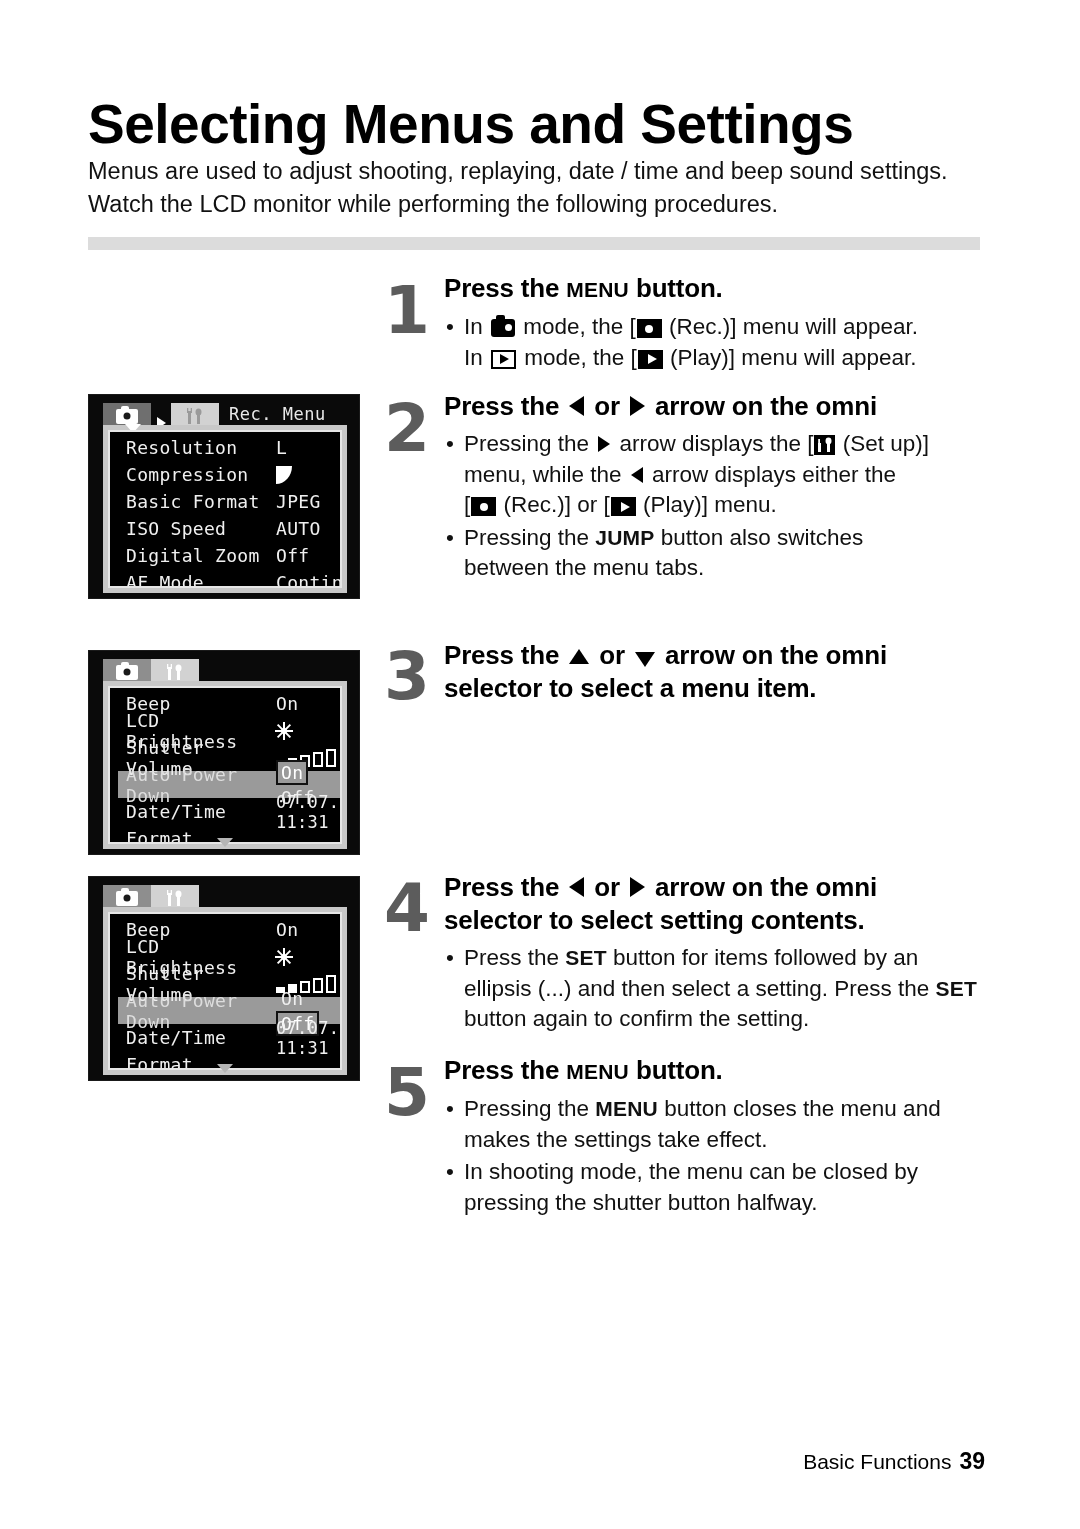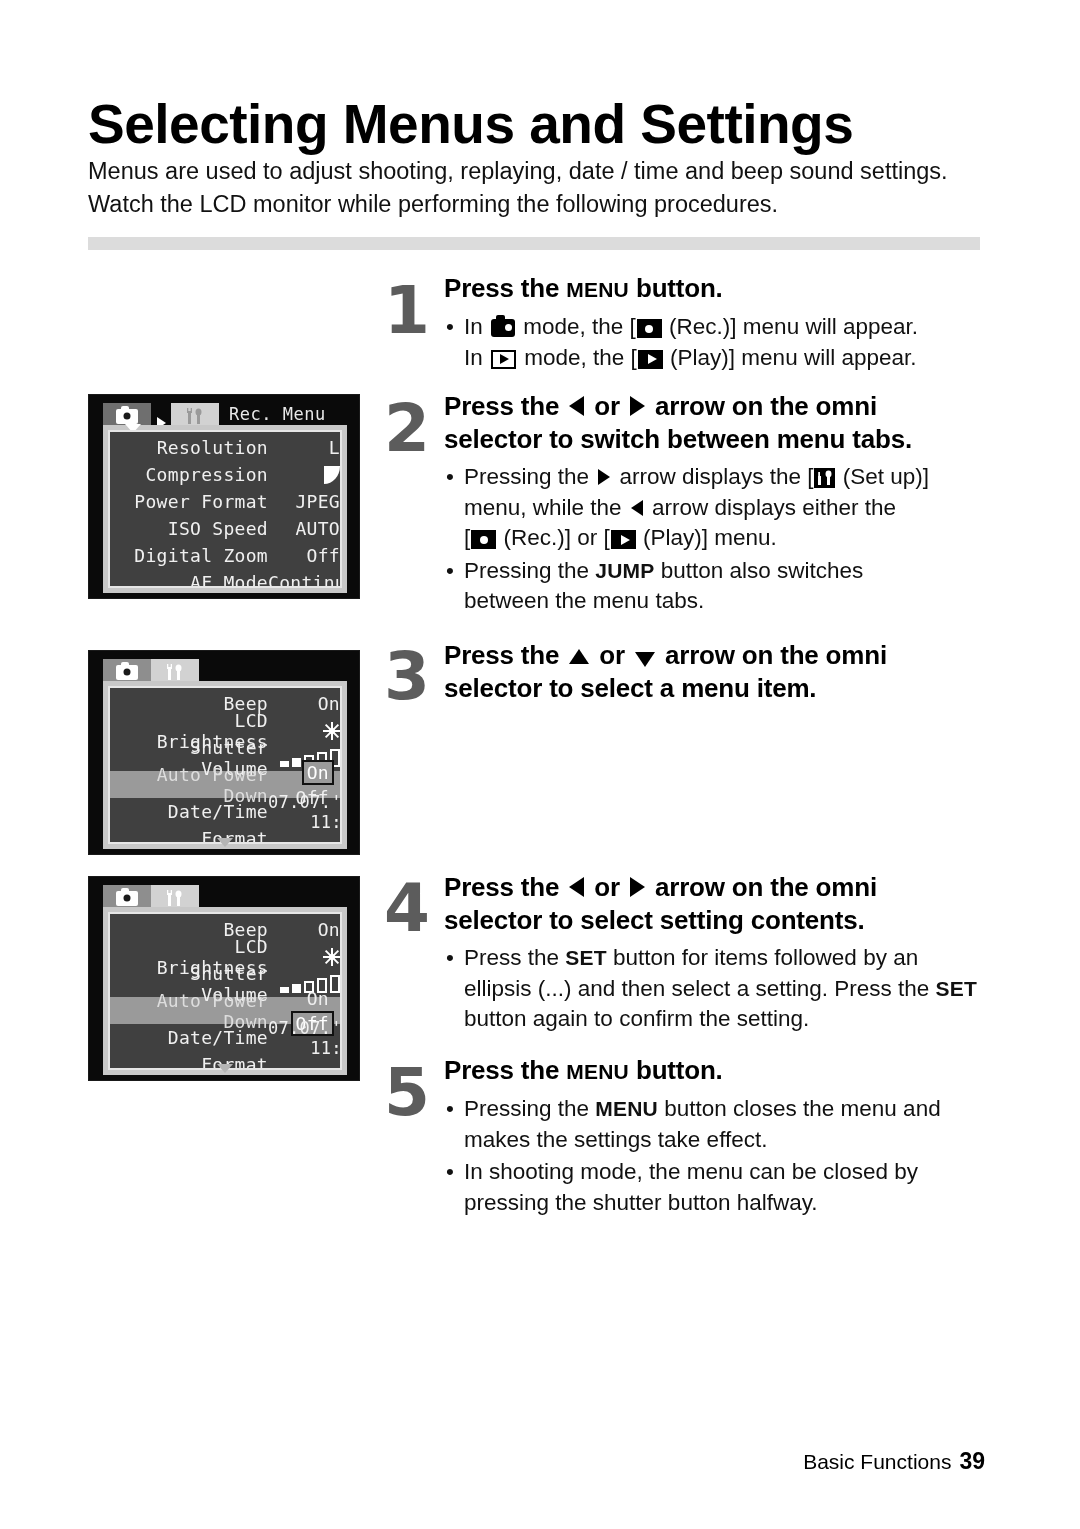--- a/index.html
+++ b/index.html
@@ -213,28 +213,27 @@
     letter-spacing: 0.5px;
   }
 
   .lcd-panel {
     position: absolute;
     background: #c8c8c8;
     box-sizing: border-box;
     padding: 5px;
   }
   .lcd-inner {
-    background: #404040;
+    background: #000000;
     border: 2px solid #e6e6e6;
     box-sizing: border-box;
     height: 100%;
-    padding: 2px 0 0 0;
+    padding: 2px 0 0 8px;
     position: relative;
     overflow: hidden;
-    text-align: right;
   }
   .lcd-row {
     height: 27px;
     display: flex;
     align-items: center;
     padding-left: 8px;
     color: #f0f0f0;
     font-size: 18px;
     letter-spacing: 0.3px;
     box-sizing: border-box;
@@ -341,21 +340,20 @@
       <span>In </span><span class="g g-play-mode"></span><span> mode, the [</span><span class="g g-play-box"></span><span> (Play)] menu will appear.</span>
     </div>
   </div>
 </div>
 
 <div class="step-num" style="left:384px; top:396px;">2</div>
 <div class="step-body" style="top:390px;">
   <div class="step-head">
     <span>Press the </span><span class="g g-arrow-left"></span><span> or </span><span class="g g-arrow-right"></span><span> arrow on the omni</span>
     <br>
-    <span>selector to switch between menu tabs.</span>
   </div>
   <div class="bullets">
     <div class="bullet">
       <span class="dot">•</span>
       <span>Pressing the </span><span class="g g-sm-arrow-right"></span><span> arrow displays the [</span><span class="g g-setup-box"><svg width="21" height="20" viewBox="0 0 21 20" aria-hidden="true">
             <rect x="0" y="0" width="21" height="20" fill="#000"></rect>
             <rect x="4" y="4" width="3" height="13" fill="#fff"></rect>
             <rect x="3" y="3" width="1.2" height="5" fill="#000"></rect>
             <rect x="6" y="3" width="1.2" height="5" fill="#000"></rect>
             <rect x="13" y="8" width="3" height="9" fill="#fff"></rect>
@@ -441,21 +439,21 @@
     <div class="lcd-inner">
       <div class="lcd-row">
         <span class="label">Resolution</span>
         <span class="value">L</span>
       </div>
       <div class="lcd-row">
         <span class="label">Compression</span>
         <span class="value"><span class="wedge"></span></span>
       </div>
       <div class="lcd-row">
-        <span class="label">Power Format</span>
+        <span class="label">Basic Format</span>
         <span class="value">JPEG</span>
       </div>
       <div class="lcd-row">
         <span class="label">ISO Speed</span>
         <span class="value">AUTO</span>
       </div>
       <div class="lcd-row">
         <span class="label">Digital Zoom</span>
         <span class="value">Off</span>
       </div>

